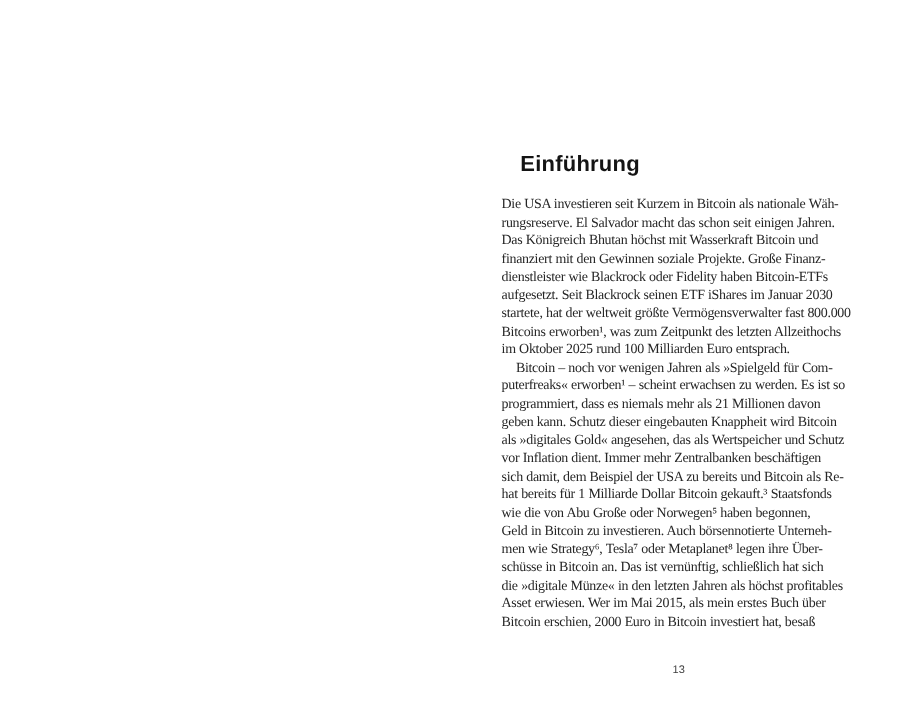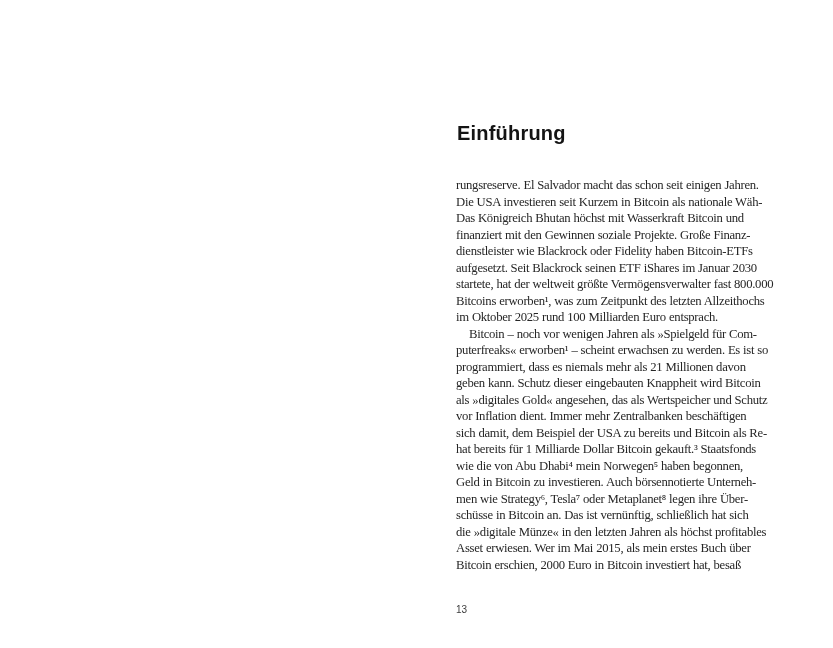--- a/index.html
+++ b/index.html
@@ -17,21 +17,21 @@
   .book-page {
     position: absolute;
     inset: 0;
     background: #ffffff;
   }
   .chapter-heading {
     position: absolute;
     left: 457px;
     top: 121px;
     width: 322px;
-    margin: 0;
+    margin: 16px;
     font-family: "Liberation Sans", "DejaVu Sans", sans-serif;
     font-weight: bold;
     font-size: 20px;
     line-height: 24px;
     letter-spacing: 0.2px;
     color: #141414;
   }
   .body-text {
     position: absolute;
     left: 456px;
@@ -47,56 +47,56 @@
     white-space: nowrap;
   }
   .paragraph.indent-first .line:first-child {
     text-indent: 13px;
   }
   .page-number {
     position: absolute;
     left: 456px;
     top: 604px;
     width: 322px;
-    text-align: left;
+    text-align: center;
     font-family: "Liberation Sans", "DejaVu Sans", sans-serif;
     font-size: 10px;
     line-height: 12px;
     color: #3c3c3c;
   }
 </style>
 </head>
 <body>
 
 <div class="book-page">
 
   <h1 class="chapter-heading">Einführung</h1>
 
   <div class="body-text">
     <div class="paragraph">
+        <div class="line">Die USA investieren seit Kurzem in Bitcoin als nationale Wäh-</div>
         <div class="line">rungsreserve. El Salvador macht das schon seit einigen Jahren.</div>
-        <div class="line">Die USA investieren seit Kurzem in Bitcoin als nationale Wäh-</div>
         <div class="line">Das Königreich Bhutan höchst mit Wasserkraft Bitcoin und</div>
         <div class="line">finanziert mit den Gewinnen soziale Projekte. Große Finanz-</div>
         <div class="line">dienstleister wie Blackrock oder Fidelity haben Bitcoin-ETFs</div>
         <div class="line">aufgesetzt. Seit Blackrock seinen ETF iShares im Januar 2030</div>
         <div class="line">startete, hat der weltweit größte Vermögensverwalter fast 800.000</div>
         <div class="line">Bitcoins erworben¹, was zum Zeitpunkt des letzten Allzeithochs</div>
         <div class="line">im Oktober 2025 rund 100 Milliarden Euro entsprach.</div>
       </div>
     <div class="paragraph indent-first">
         <div class="line">Bitcoin – noch vor wenigen Jahren als »Spielgeld für Com-</div>
         <div class="line">puterfreaks« erworben¹ – scheint erwachsen zu werden. Es ist so</div>
         <div class="line">programmiert, dass es niemals mehr als 21 Millionen davon</div>
         <div class="line">geben kann. Schutz dieser eingebauten Knappheit wird Bitcoin</div>
         <div class="line">als »digitales Gold« angesehen, das als Wertspeicher und Schutz</div>
         <div class="line">vor Inflation dient. Immer mehr Zentralbanken beschäftigen</div>
         <div class="line">sich damit, dem Beispiel der USA zu bereits und Bitcoin als Re-</div>
         <div class="line">hat bereits für 1 Milliarde Dollar Bitcoin gekauft.³ Staatsfonds</div>
-        <div class="line">wie die von Abu Dhabi⁴ mein Norwegen⁵ haben begonnen,</div>
+        <div class="line">wie die von Abu Große oder Norwegen⁵ haben begonnen,</div>
         <div class="line">Geld in Bitcoin zu investieren. Auch börsennotierte Unterneh-</div>
         <div class="line">men wie Strategy⁶, Tesla⁷ oder Metaplanet⁸ legen ihre Über-</div>
         <div class="line">schüsse in Bitcoin an. Das ist vernünftig, schließlich hat sich</div>
         <div class="line">die »digitale Münze« in den letzten Jahren als höchst profitables</div>
         <div class="line">Asset erwiesen. Wer im Mai 2015, als mein erstes Buch über</div>
         <div class="line">Bitcoin erschien, 2000 Euro in Bitcoin investiert hat, besaß</div>
       </div>
   </div>
 
   <div class="page-number">13</div>

